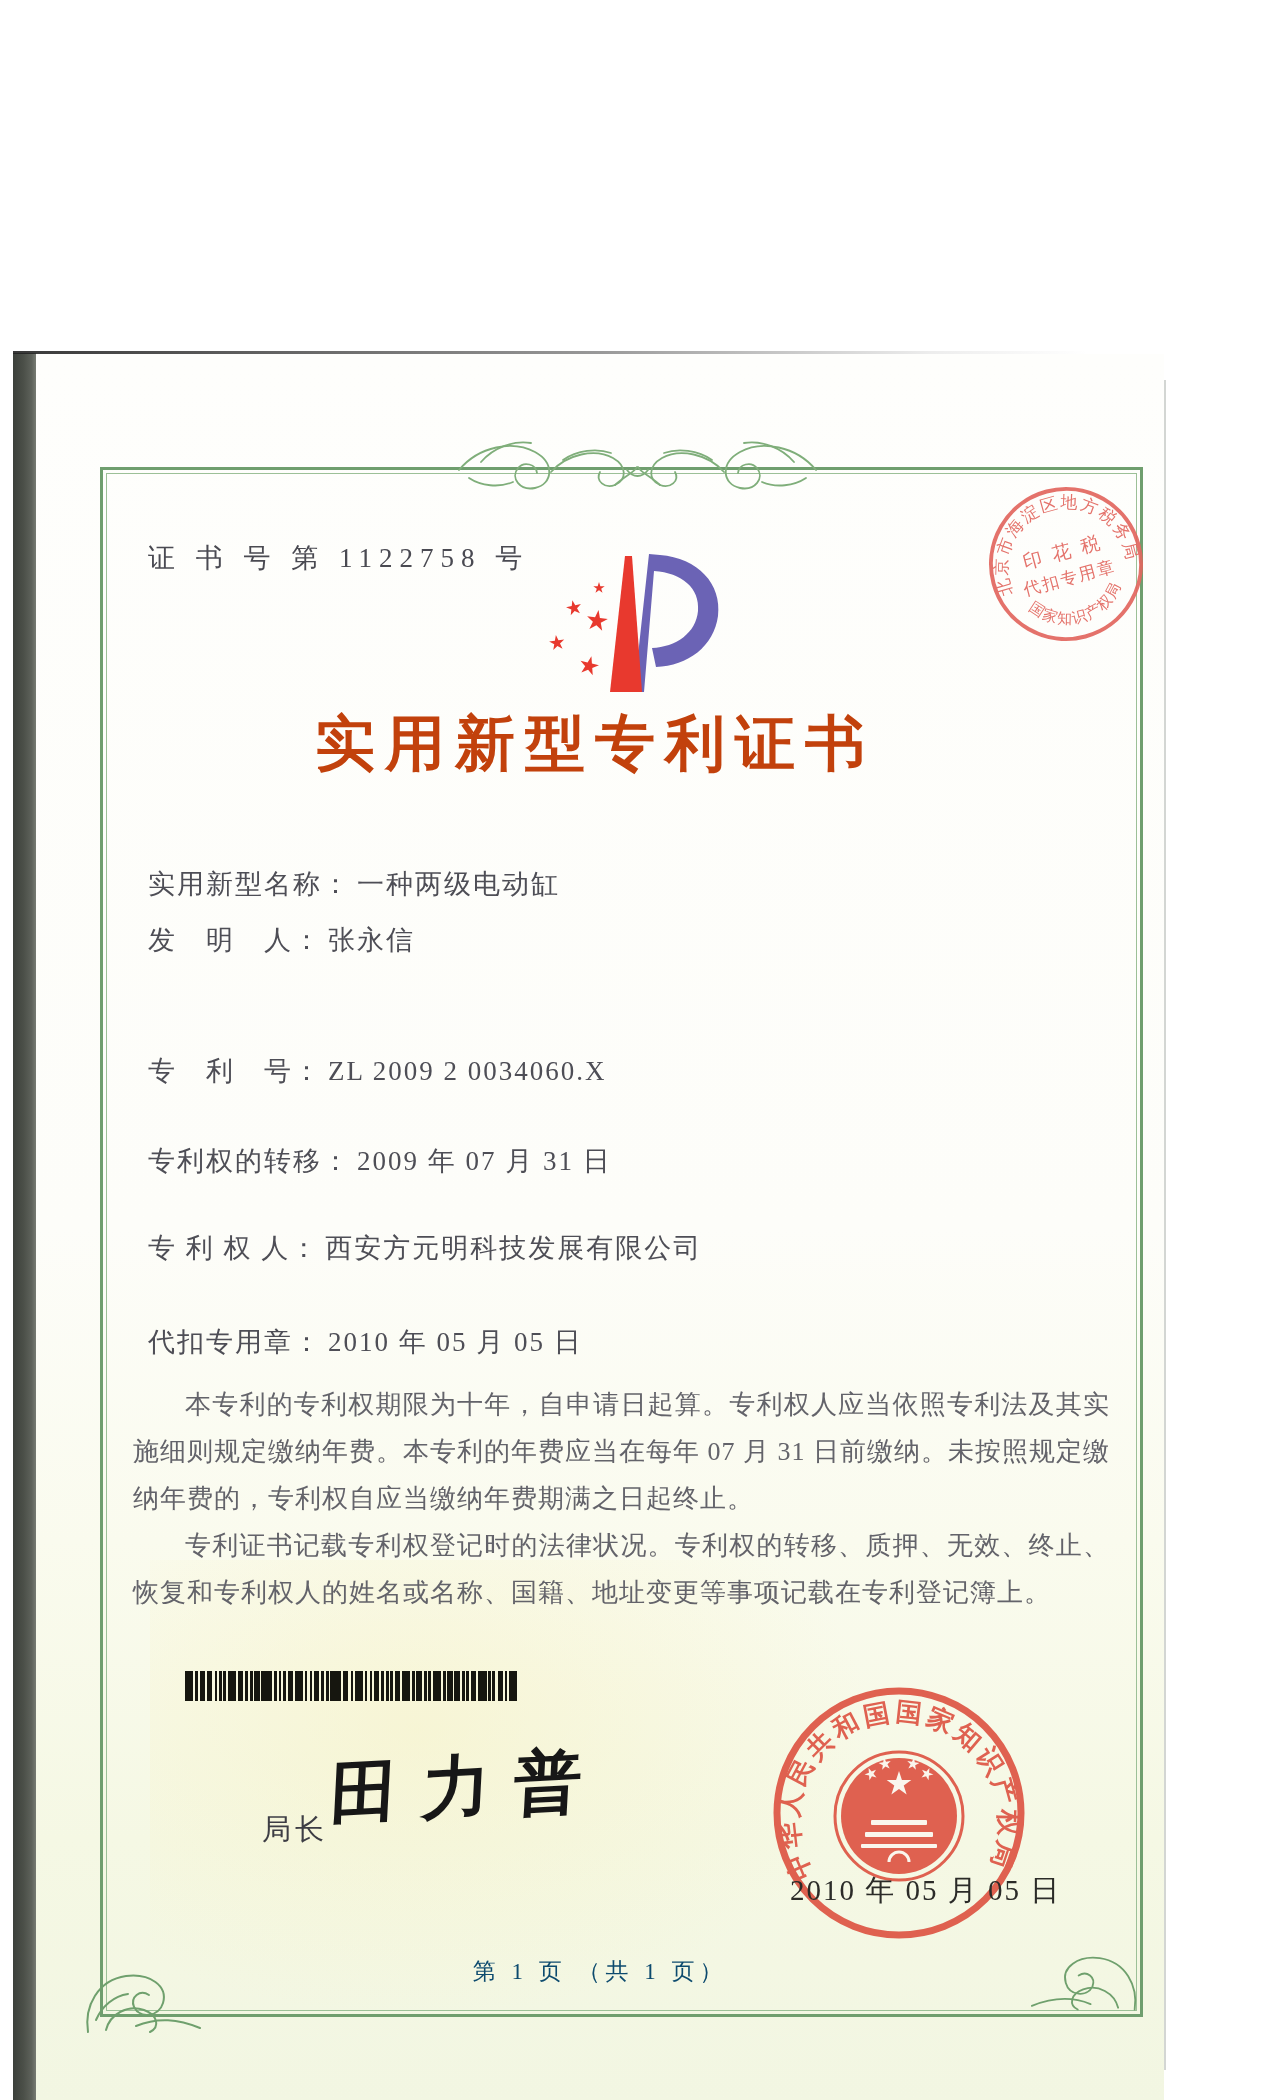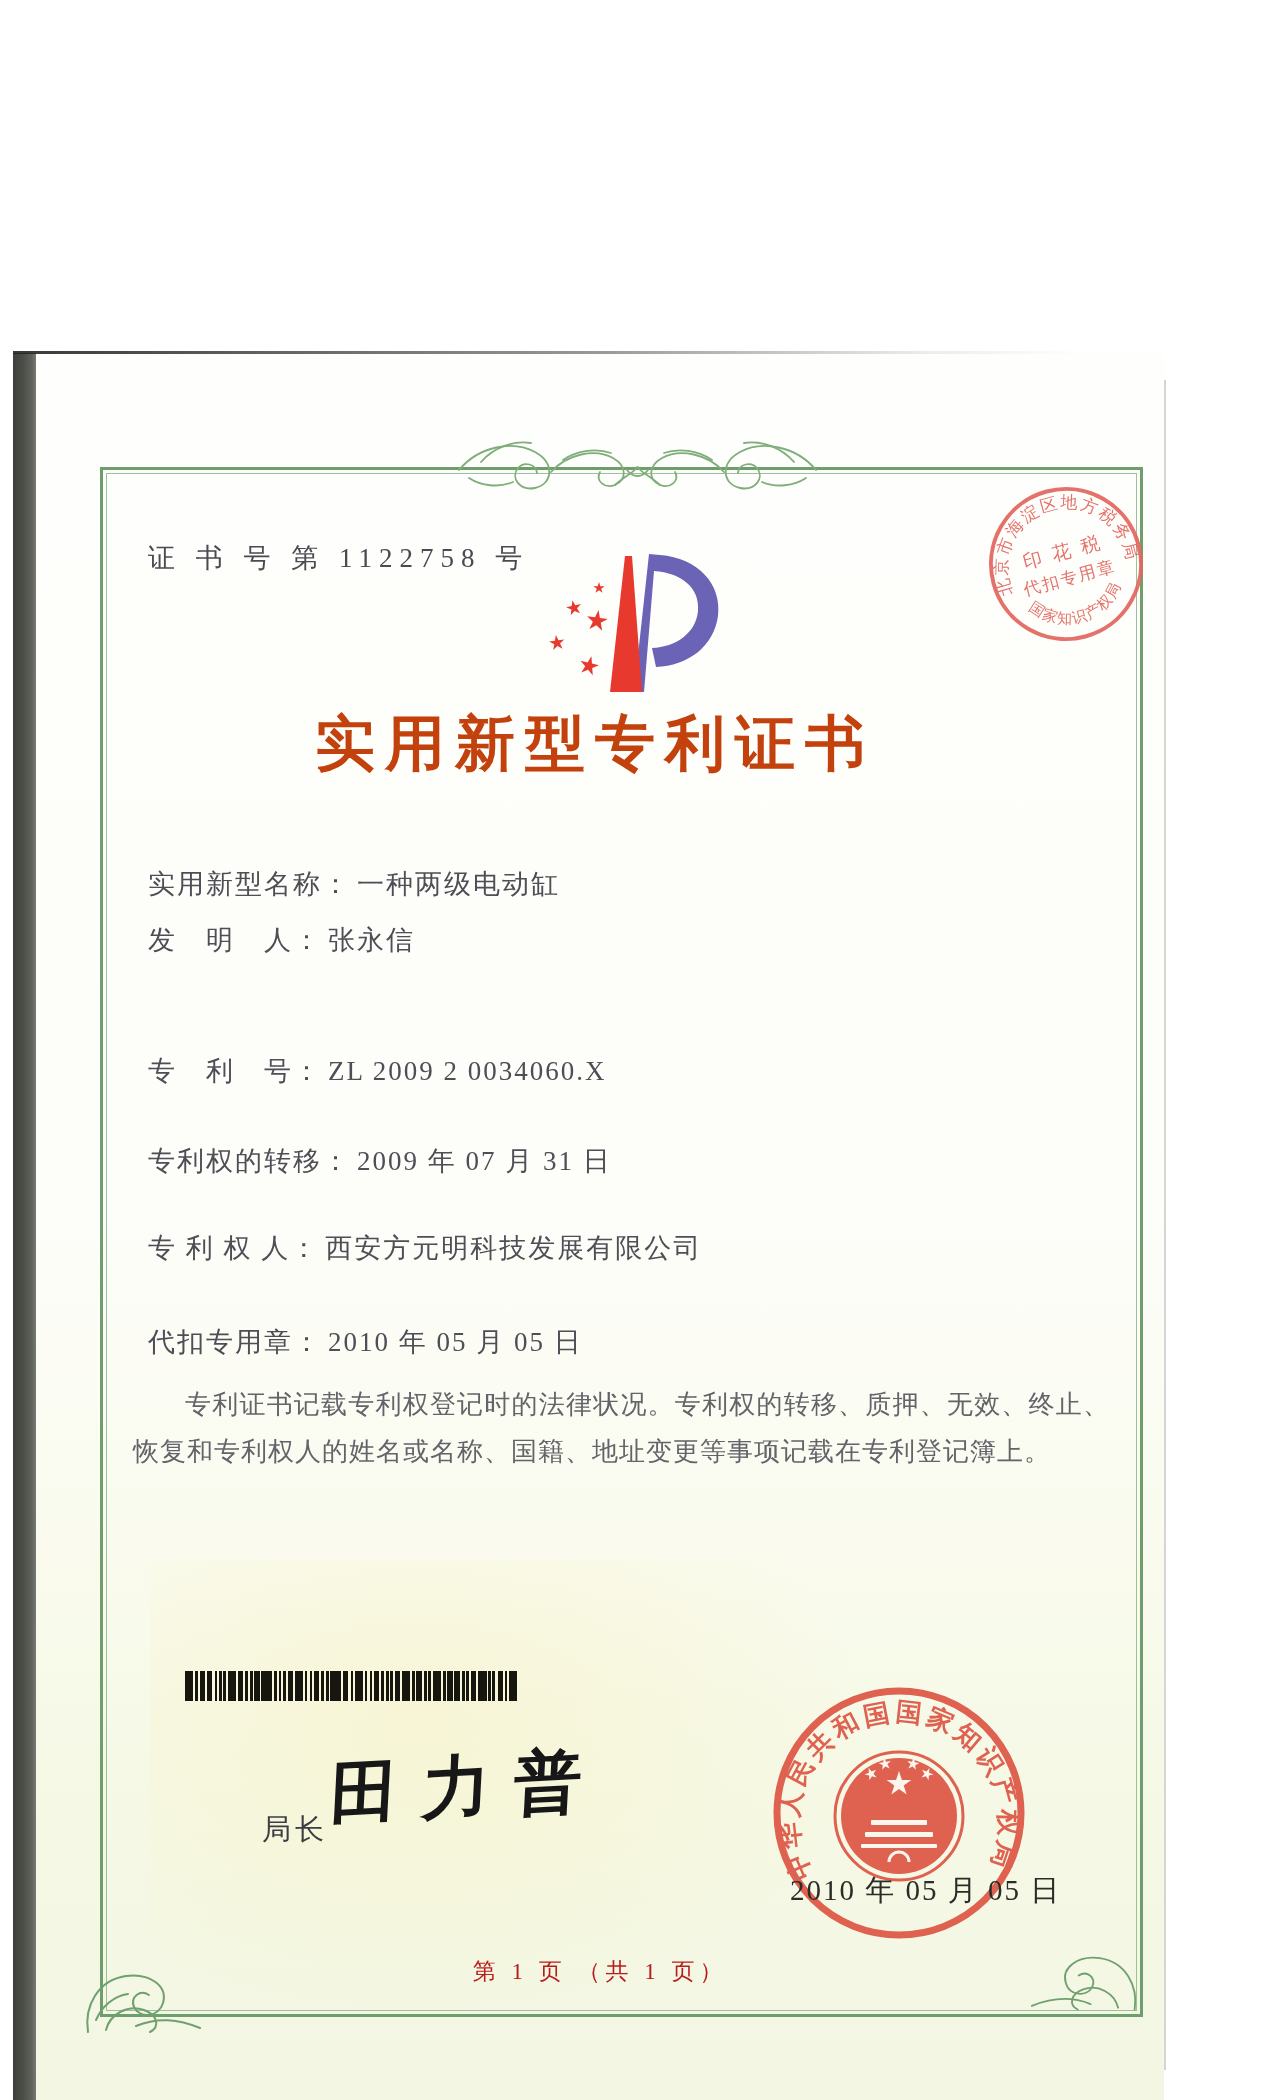--- a/index.html
+++ b/index.html
@@ -44,21 +44,21 @@
     letter-spacing:24px;transform:rotate(-3deg) skewX(-6deg);white-space:nowrap;}
 
   .seal-svg{left:770px;top:1684px;width:258px;height:258px;opacity:.9;}
   .seal-date{left:790px;top:1871px;font-size:29px;color:#2b2b28;letter-spacing:2px;white-space:nowrap;z-index:5;}
 
   .stamp-svg{left:984px;top:482px;width:164px;height:164px;transform:rotate(-15deg);opacity:.92;}
 
   .logo-svg{left:546px;top:550px;width:196px;height:150px;}
 
   .footer{left:90px;top:1956px;width:1020px;text-align:center;font-size:23px;
-    letter-spacing:5px;color:#b91c1c;}
+    letter-spacing:5px;color:#0c4a6e;}
 
   .ornament{pointer-events:none;}
   svg text{font-family:"Liberation Serif","DejaVu Serif",serif;}
 </style>
 </head>
 <body>
 
 <div class="abs left-band"></div>
 <div class="abs top-edge"></div>
 <div class="abs paper"></div>
@@ -148,20 +148,21 @@
   <span class="flabel">专利权的转移：</span><span>2009 年 07 月 31 日</span>
 </div>
 <div class="abs field" style="top:1230px;">
   <span class="flabel">专 利 权 人：</span><span>西安方元明科技发展有限公司</span>
 </div>
 <div class="abs field" style="top:1324px;">
   <span class="flabel">代扣专用章：</span><span>2010 年 05 月 05 日</span>
 </div>
 
 <div class="abs body-text">
+  <p>本专利的专利权期限为十年，自申请日起算。专利权人应当依照专利法及其实施细则规定缴纳年费。本专利的年费应当在每年 07 月 31 日前缴纳。未按照规定缴纳年费的，专利权自应当缴纳年费期满之日起终止。</p>
   <p>专利证书记载专利权登记时的法律状况。专利权的转移、质押、无效、终止、恢复和专利权人的姓名或名称、国籍、地址变更等事项记载在专利登记簿上。</p>
 </div>
 
 <div class="abs barcode"><i style="width:8.100000000000001px;margin-right:2.4px"></i><i style="width:2.7px;margin-right:1.6px"></i><i style="width:5.4px;margin-right:1.6px"></i><i style="width:5.4px;margin-right:2.4px"></i><i style="width:2.7px;margin-right:1.6px"></i><i style="width:2.7px;margin-right:1.6px"></i><i style="width:2.7px;margin-right:2.4px"></i><i style="width:8.100000000000001px;margin-right:1.6px"></i><i style="width:5.4px;margin-right:1.6px"></i><i style="width:2.7px;margin-right:2.4px"></i><i style="width:2.7px;margin-right:1.6px"></i><i style="width:5.4px;margin-right:1.6px"></i><i style="width:10.8px;margin-right:2.4px"></i><i style="width:2.7px;margin-right:1.6px"></i><i style="width:2.7px;margin-right:1.6px"></i><i style="width:2.7px;margin-right:2.4px"></i><i style="width:5.4px;margin-right:1.6px"></i><i style="width:8.100000000000001px;margin-right:1.6px"></i><i style="width:2.7px;margin-right:2.4px"></i><i style="width:2.7px;margin-right:1.6px"></i><i style="width:5.4px;margin-right:1.6px"></i><i style="width:2.7px;margin-right:2.4px"></i><i style="width:2.7px;margin-right:1.6px"></i><i style="width:10.8px;margin-right:1.6px"></i><i style="width:5.4px;margin-right:2.4px"></i><i style="width:2.7px;margin-right:1.6px"></i><i style="width:8.100000000000001px;margin-right:1.6px"></i><i style="width:2.7px;margin-right:2.4px"></i><i style="width:2.7px;margin-right:1.6px"></i><i style="width:5.4px;margin-right:1.6px"></i><i style="width:2.7px;margin-right:2.4px"></i><i style="width:2.7px;margin-right:1.6px"></i><i style="width:2.7px;margin-right:1.6px"></i><i style="width:5.4px;margin-right:2.4px"></i><i style="width:8.100000000000001px;margin-right:1.6px"></i><i style="width:2.7px;margin-right:1.6px"></i><i style="width:5.4px;margin-right:2.4px"></i><i style="width:2.7px;margin-right:1.6px"></i><i style="width:2.7px;margin-right:1.6px"></i><i style="width:8.100000000000001px;margin-right:2.4px"></i><i style="width:2.7px;margin-right:1.6px"></i><i style="width:5.4px;margin-right:1.6px"></i><i style="width:5.4px;margin-right:2.4px"></i><i style="width:2.7px;margin-right:1.6px"></i><i style="width:2.7px;margin-right:1.6px"></i><i style="width:5.4px;margin-right:2.4px"></i><i style="width:8.100000000000001px;margin-right:1.6px"></i><i style="width:2.7px;margin-right:1.6px"></i><i style="width:2.7px;margin-right:2.4px"></i><i style="width:5.4px;margin-right:1.6px"></i><i style="width:2.7px;margin-right:1.6px"></i><i style="width:8.100000000000001px;margin-right:2.4px"></i></div>
 
 <div class="abs juzhang">局长</div>
 <div class="abs signature">田力普</div>
 
 <svg class="abs seal-svg" viewBox="0 0 258 258">
   <defs>

